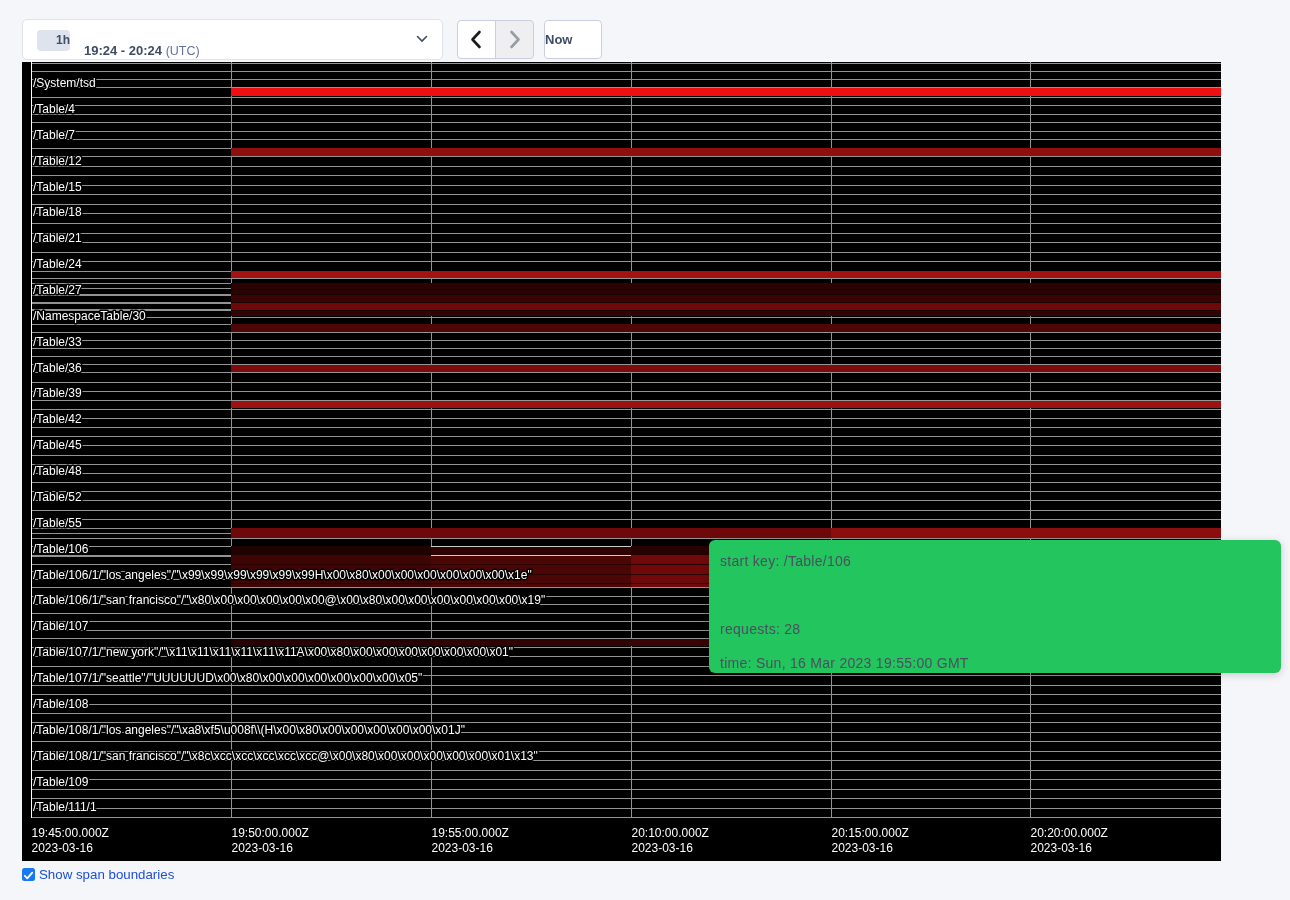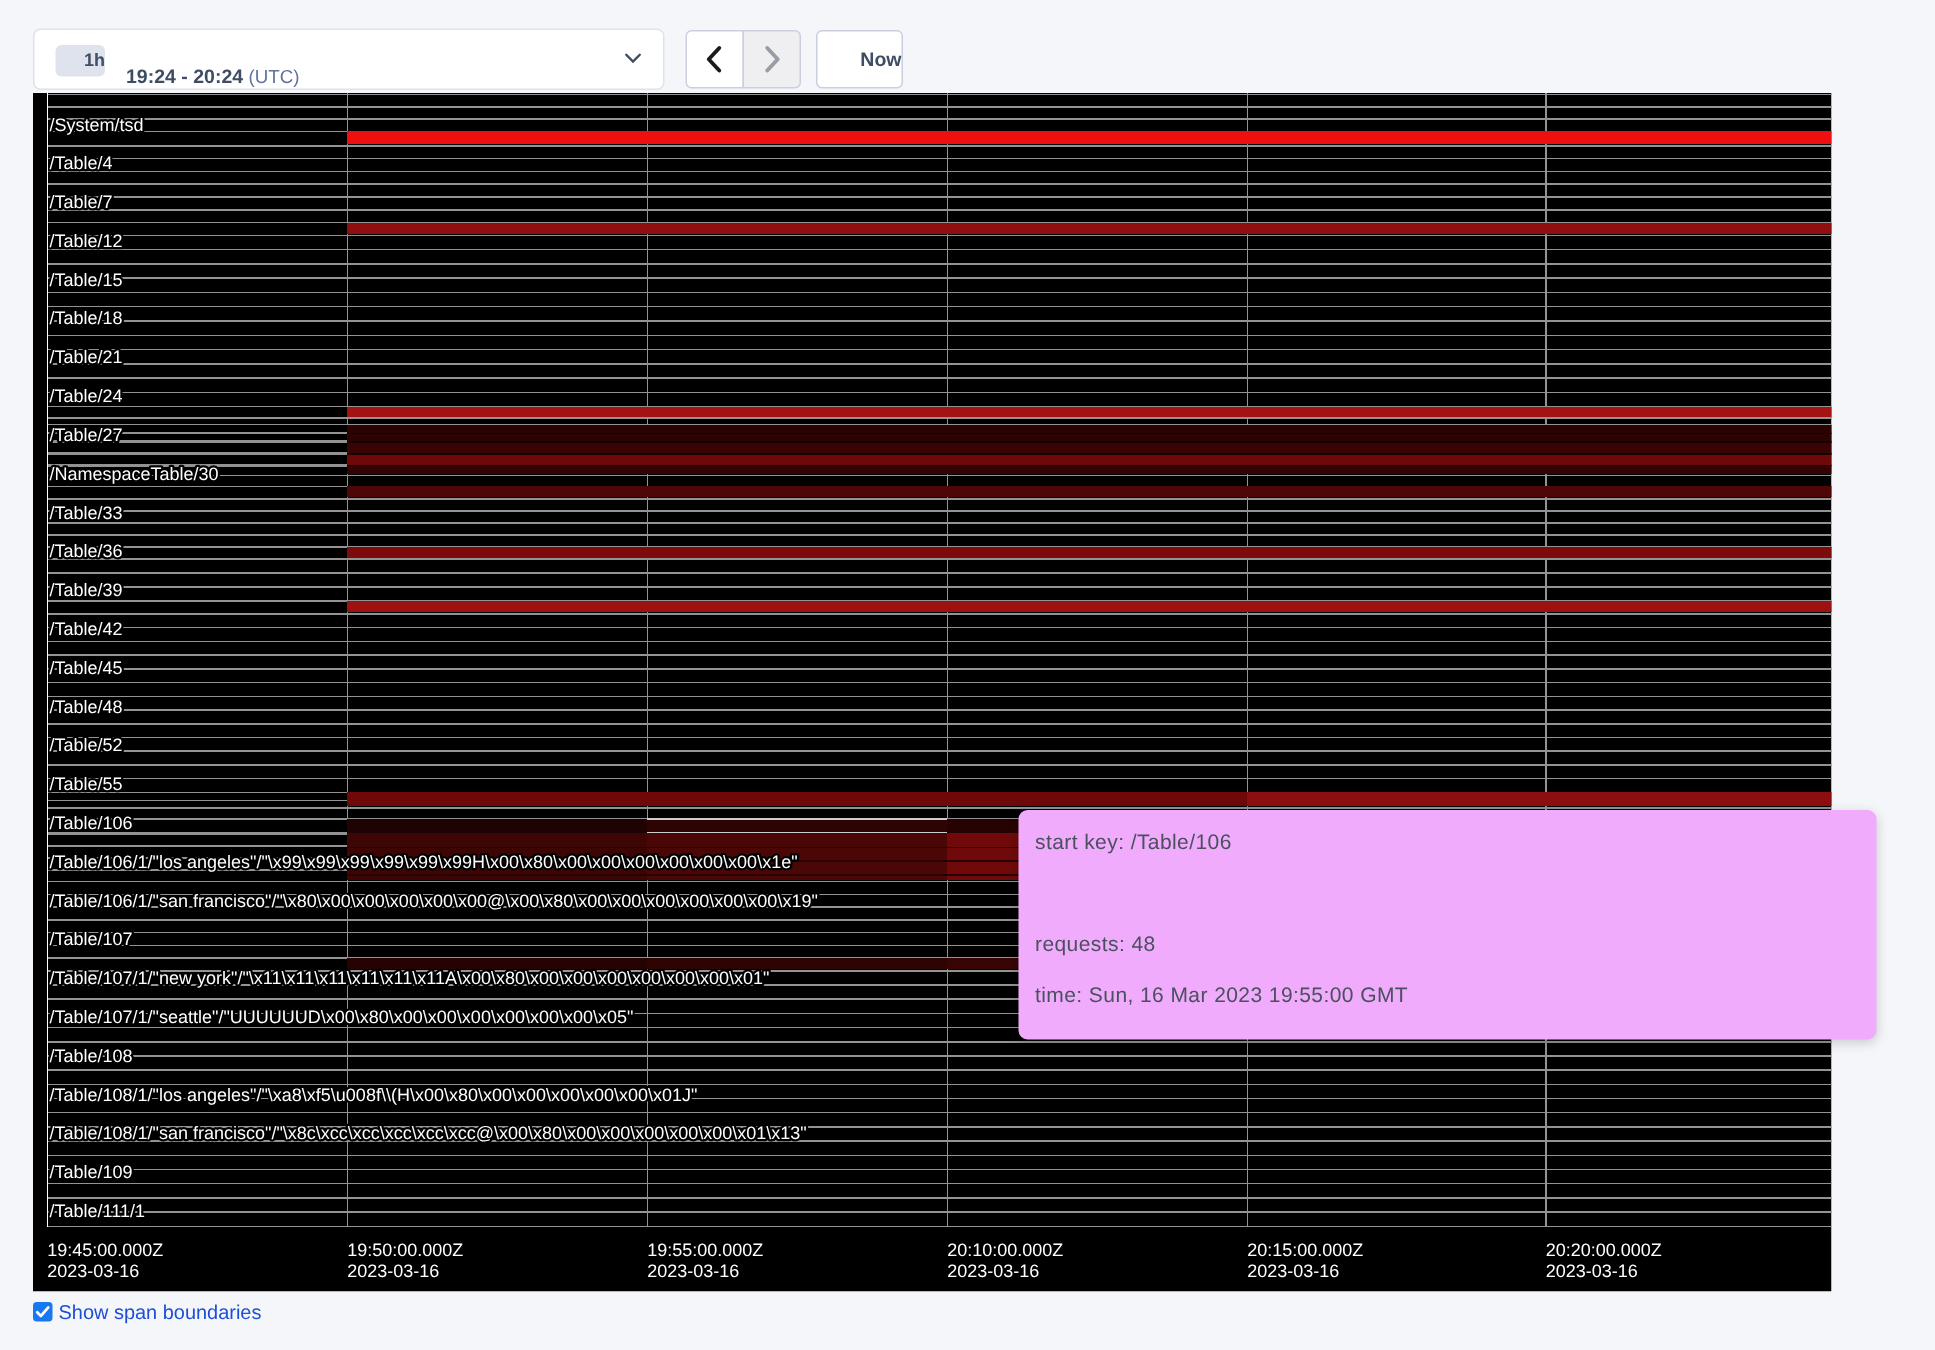--- a/index.html
+++ b/index.html
@@ -3,22 +3,22 @@
 <style>
 html,body{margin:0;padding:0;width:1290px;height:900px;background:#f4f6fa;font-family:"Liberation Sans",sans-serif;position:relative;overflow:hidden}
 #timesel{position:absolute;left:22px;top:19px;width:421px;height:41px;background:#fff;border:1px solid #dde2ec;border-radius:5px;box-sizing:border-box}
 #badge{position:absolute;left:14px;top:10px;width:33px;height:21px;background:#dfe3ee;border-radius:4px;color:#3f4d66;font-size:12px;font-weight:bold;text-align:right;line-height:21px}
 #trange{position:absolute;left:61px;top:23px;font-size:13px;font-weight:bold;color:#3e4c64}
 #trange span{font-weight:normal;color:#61739a;font-size:12.5px}
 #caret{position:absolute;right:14px;top:15px}
 .btn{position:absolute;box-sizing:border-box;border:1px solid #c9cfdd;background:#fff;border-radius:4px}
 #prev{left:457px;top:20px;width:39px;height:39px;border-radius:4px 0 0 4px}
 #next{left:495px;top:20px;width:39px;height:39px;border-radius:0 4px 4px 0;background:#efeff1}
-#now{left:544px;top:20px;width:58px;height:39px;color:#3e4c64;font-size:13px;font-weight:bold;text-align:right;line-height:37px}
-#tooltip{position:absolute;left:679px;top:540px;width:572px;height:153px;background:#f0abfc;border-radius:6px;box-shadow:0 2px 8px rgba(0,0,0,0.18)}
+#now{left:544px;top:20px;width:58px;height:39px;color:#3e4c64;font-size:13px;font-weight:bold;text-align:left;line-height:37px}
+#tooltip{position:absolute;left:709px;top:540px;width:572px;height:133px;background:#22c55e;border-radius:6px;box-shadow:0 2px 8px rgba(0,0,0,0.18)}
 .tl{position:absolute;left:11px;font-size:14px;letter-spacing:0.28px;color:#4a505e;white-space:pre}
 #cbrow{position:absolute;left:22px;top:868px;height:14px}
 #cb{position:absolute;left:0;top:0;width:13px;height:13px;background:#1778f2;border-radius:2.5px}
 #cblabel{position:absolute;left:17px;top:-1px;font-size:13.3px;color:#1d4ed8;white-space:pre}
 </style></head>
 <body>
 <div id="timesel">
  <div id="badge">1h</div>
  <div id="trange">19:24 - 20:24 <span>(UTC)</span></div>
  <svg id="caret" width="12" height="8" viewBox="0 0 12 8">
@@ -205,20 +205,20 @@
 <text x="609.5" y="789.5">2023-03-16</text>
 <text x="809.5" y="775.0">20:15:00.000Z</text>
 <text x="809.5" y="789.5">2023-03-16</text>
 <text x="1008.5" y="775.0">20:20:00.000Z</text>
 <text x="1008.5" y="789.5">2023-03-16</text>
 </g>
 <rect x="9" y="0" width="1" height="756" fill="#ffffff" shape-rendering="crispEdges"></rect>
 </svg>
 <div id="tooltip">
 <div class="tl" style="top:13.0px">start key: /Table/106</div>
-<div class="tl" style="top:81.0px">requests: 48</div>
+<div class="tl" style="top:81.0px">requests: 28</div>
 <div class="tl" style="top:115.0px">time: Sun, 16 Mar 2023 19:55:00 GMT</div>
 </div>
 <div id="cbrow">
  <div id="cb"><svg width="13" height="13" viewBox="0 0 13 13">
         <path d="M2.8 6.8 L5.3 9.3 L10.2 3.6" fill="none" stroke="#fff" stroke-width="1.8" stroke-linecap="round" stroke-linejoin="round"></path>
       </svg></div>
  <div id="cblabel">Show span boundaries</div>
 </div>
 </body></html>

